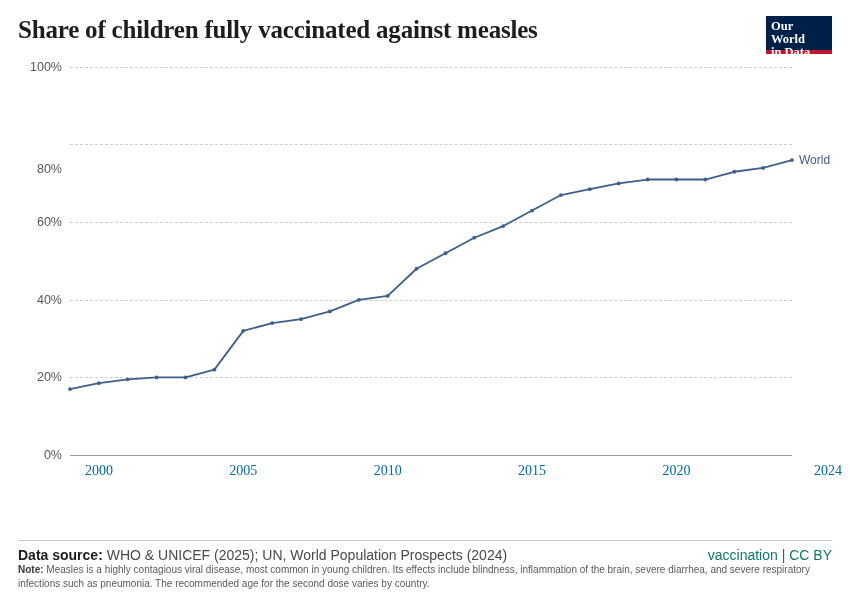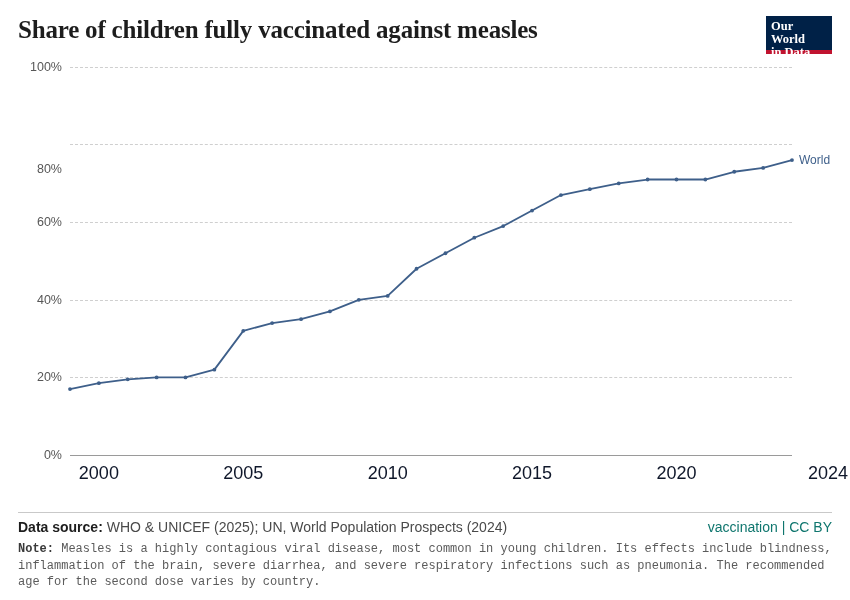--- a/index.html
+++ b/index.html
@@ -87,23 +87,24 @@
     right: calc(100% + 8px);
     transform: translateY(-50%);
     font-size: 12.5px;
     color: #575757;
     white-space: nowrap;
   }
   .x-tick {
     position: absolute;
     top: calc(100% + 8px);
     transform: translateX(-50%);
-    font-size: 18px;
-    color: #0f172a;
+    font-size: 14px;
+    color: #0369a1;
     white-space: nowrap;
+    font-family: Liberation Serif, serif;
   }
   svg.series { position: absolute; left: 0; top: 0; overflow: visible; }
   .series-label {
     position: absolute;
     font-size: 12px;
     color: #3e5f8a;
     white-space: nowrap;
     transform: translateY(-50%);
   }
 
@@ -121,25 +122,23 @@
   .footer-row {
     display: flex;
     justify-content: space-between;
     align-items: baseline;
     font-size: 14px;
     color: #4a4a4a;
   }
   .footer-row .left b { color: #1d1d1d; }
   .footer-row .right { color: #0f766e; }
   .footer-note {
-    margin-top: 6px;
-    font-size: 12px;
+    font-size: 10px;
     color: #5b5b5b;
     line-height: 1.35;
-    font-family: Liberation Mono, monospace;
   }
   .footer-note b { color: #3a3a3a; }
 </style>
 </head>
 <body>
 
 <div class="page">
 
   <div class="header">
     <h1 class="chart-title">Share of children fully vaccinated against measles</h1>

